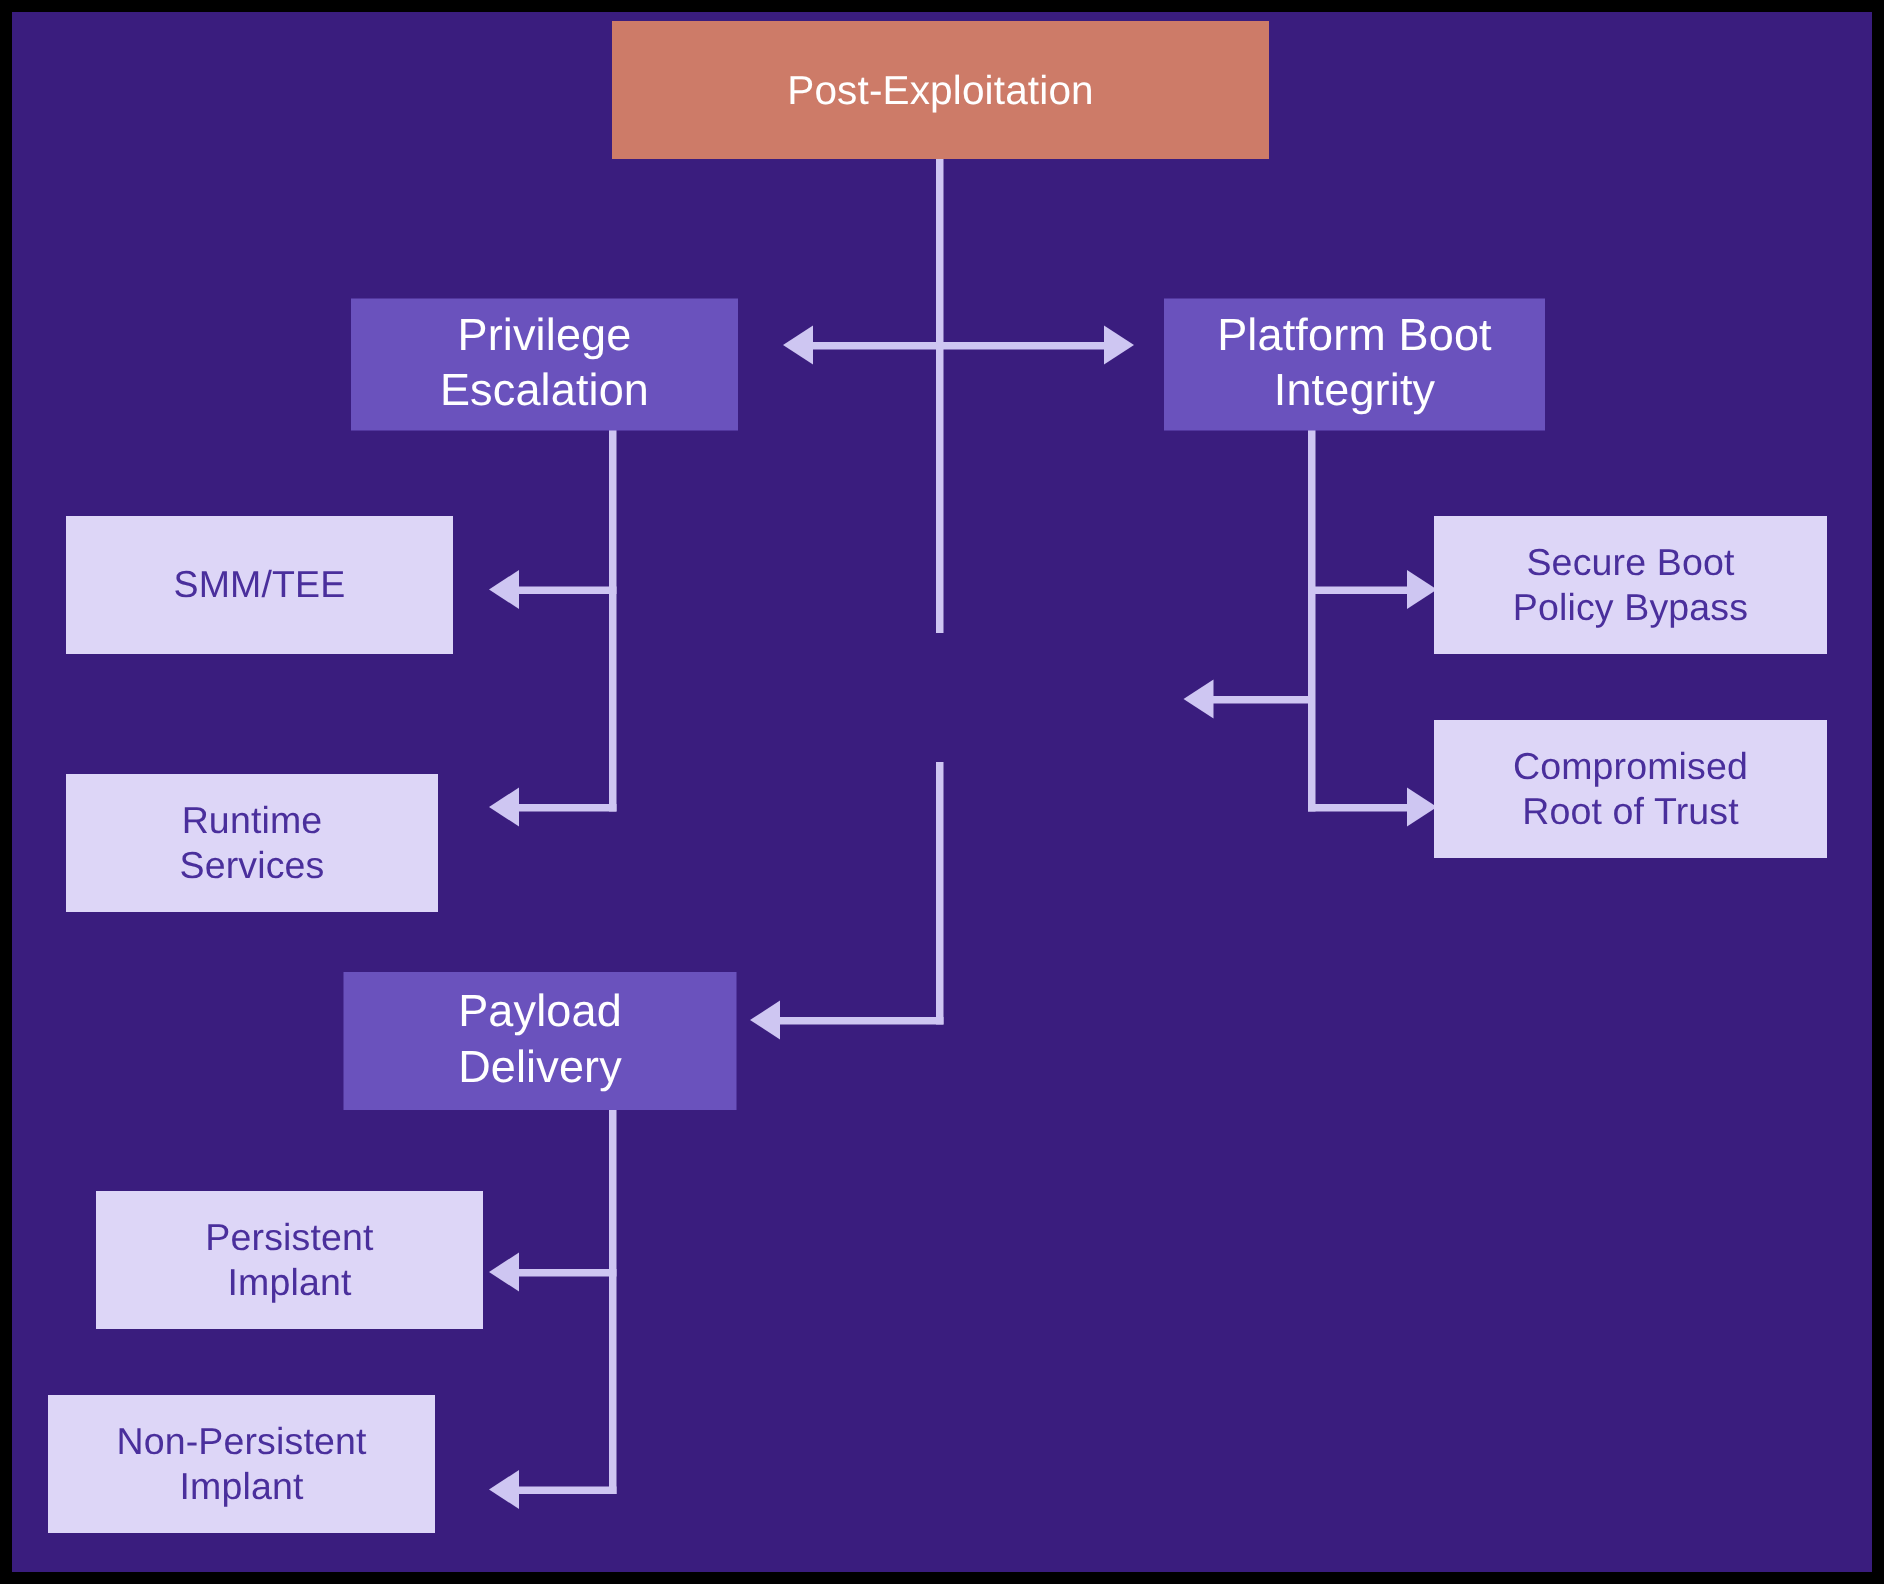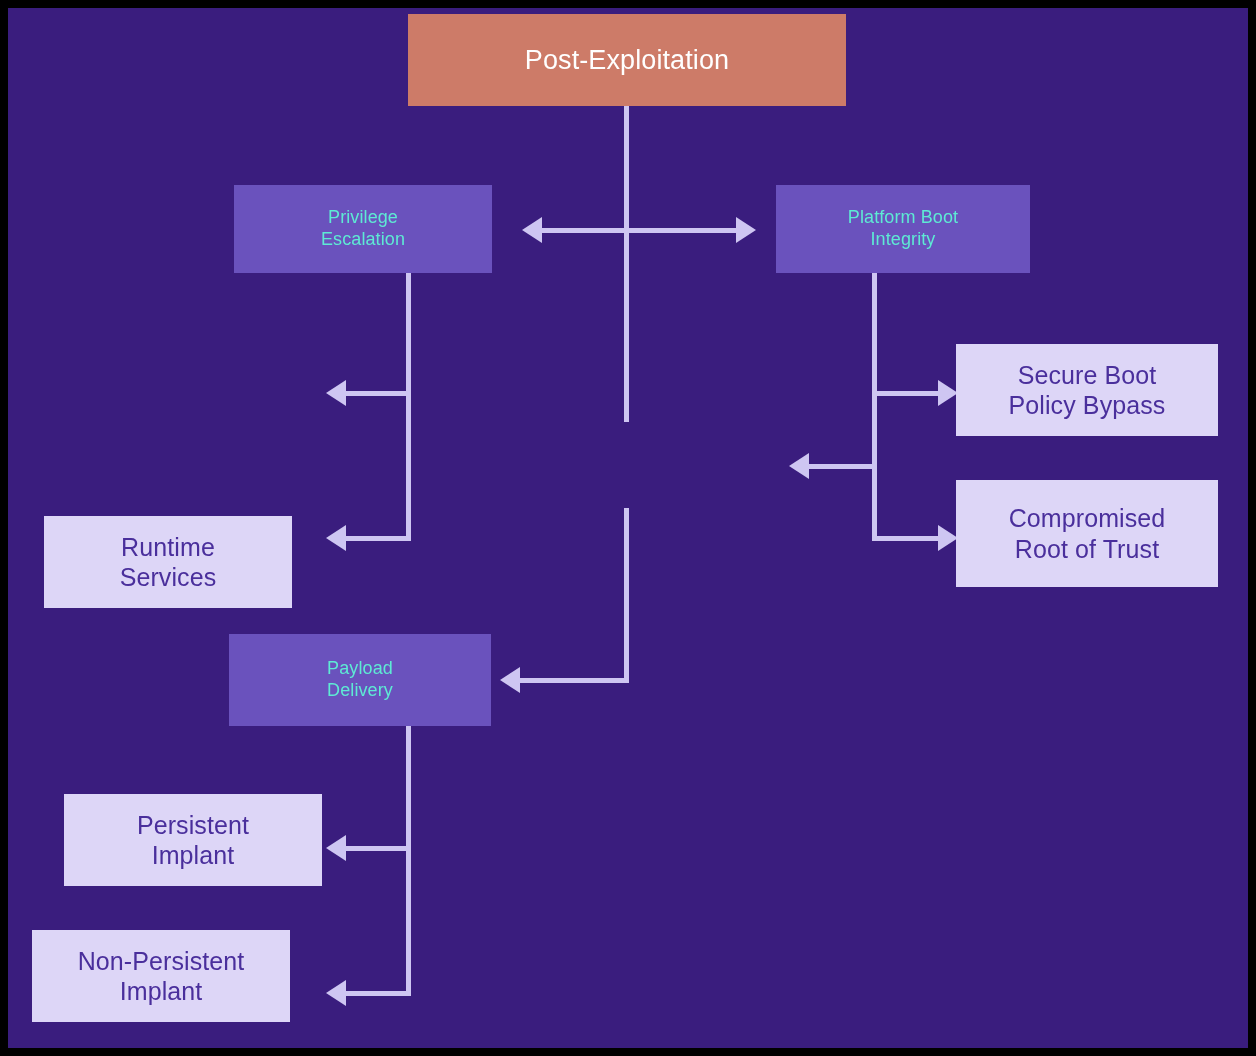--- a/index.html
+++ b/index.html
@@ -36,22 +36,23 @@
     letter-spacing: 0.1px;
     white-space: pre-line;
   }
   .node-root {
     background: #cd7b68;
     color: #ffffff;
     font-size: 27px;
   }
   .node-branch {
     background: #6a52bd;
-    color: #5eead4;
-    font-size: 18px;
+    color: #ffffff;
+    font-size: 30px;
+    margin-top: 14px;
   }
   .node-leaf {
     background: #ddd6f7;
     color: #4a2f9c;
     font-size: 25px;
   }
   .edge {
     position: absolute;
     background: #cec6f2;
   }
@@ -110,29 +111,30 @@
     <div class="arrow arrow-left" style="left:318px; top:972px;"></div>
 
     <div class="node node-root" style="left:400px; top:6px; width:438px; height:92px;">Post-Exploitation</div>
 
     <div class="node node-branch" style="left:226px; top:177px; width:258px; height:88px;">Privilege
 Escalation</div>
 
     <div class="node node-branch" style="left:768px; top:177px; width:254px; height:88px;">Platform Boot
 Integrity</div>
 
+    <div class="node node-leaf" style="left:36px; top:336px; width:258px; height:92px;">SMM/TEE</div>
 
     <div class="node node-leaf" style="left:36px; top:472px; width:248px; height:92px;margin-top:36px;">Runtime
 Services</div>
 
 
     <div class="node node-leaf" style="left:948px; top:336px; width:262px; height:92px;">Secure Boot
 Policy Bypass</div>
 
-    <div class="node node-leaf" style="left:948px; top:472px; width:262px; height:107px;">Compromised
+    <div class="node node-leaf" style="left:948px; top:472px; width:262px; height:92px;">Compromised
 Root of Trust</div>
 
     <div class="node node-branch" style="left:221px; top:626px; width:262px; height:92px;">Payload
 Delivery</div>
 
     <div class="node node-leaf" style="left:36px; top:786px; width:258px; height:92px;margin-left:20px;">Persistent
 Implant</div>
 
     <div class="node node-leaf" style="left:24px; top:922px; width:258px; height:92px;">Non-Persistent
 Implant</div>

